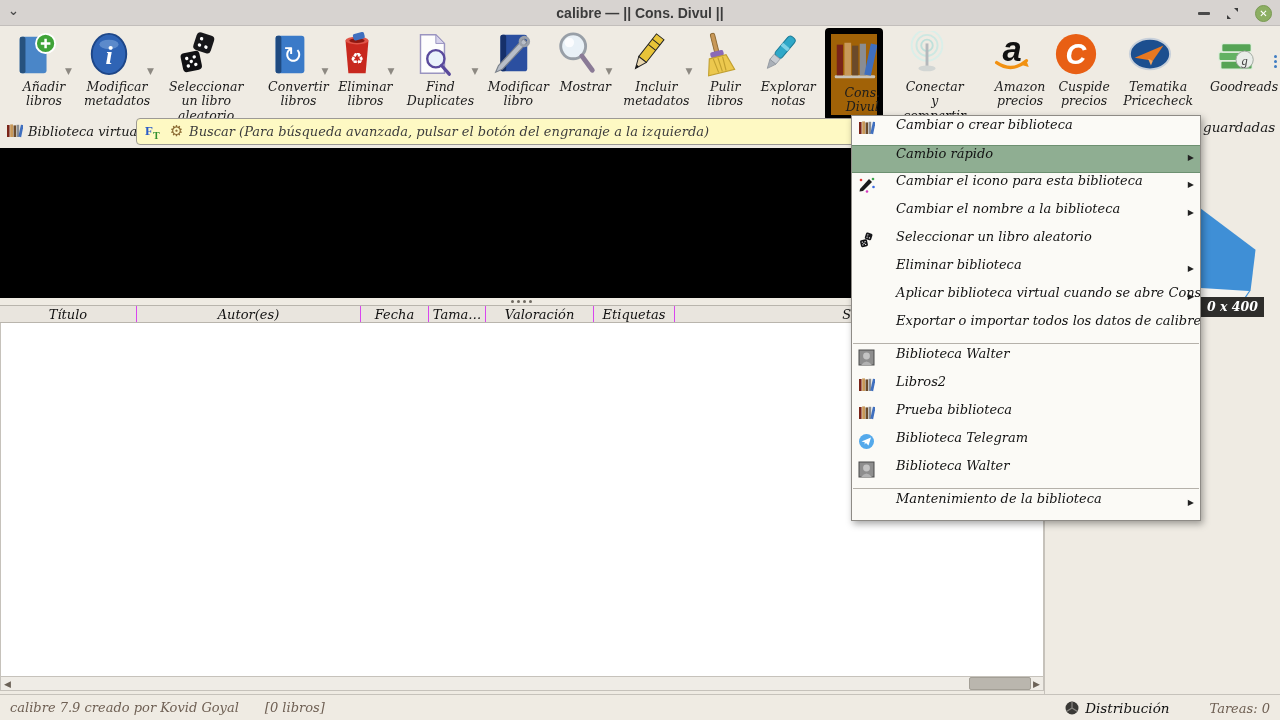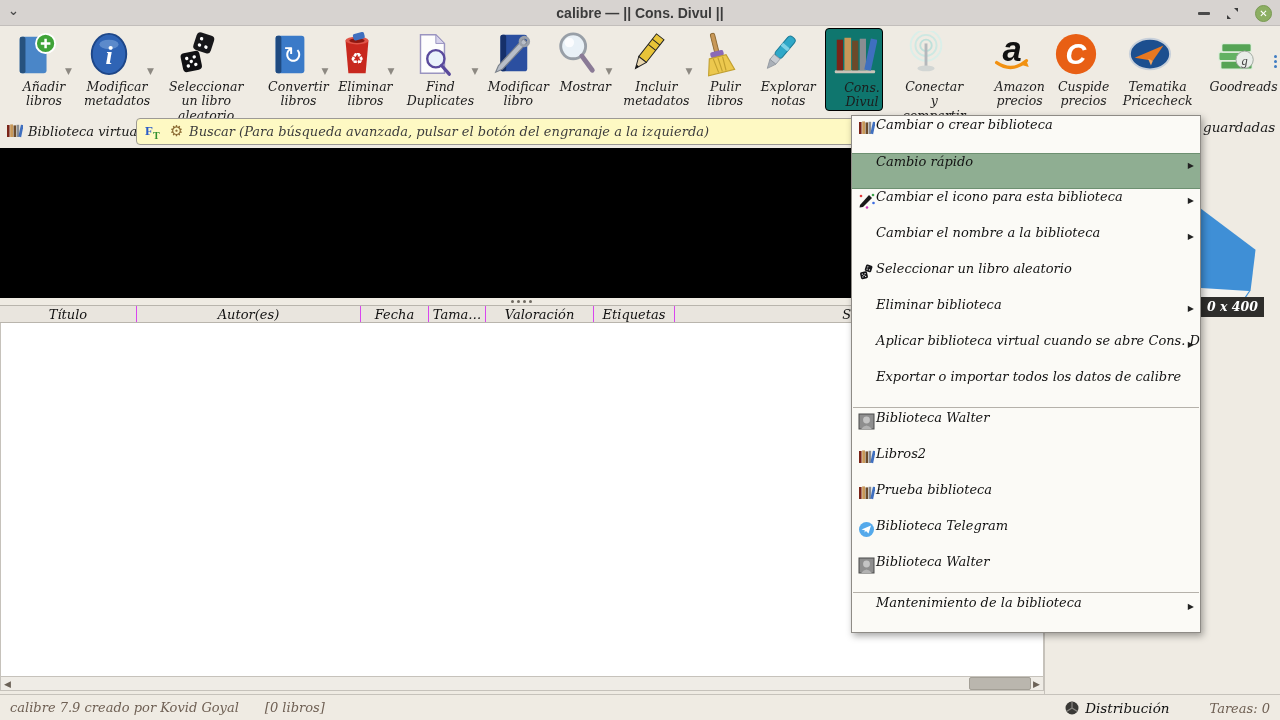--- a/index.html
+++ b/index.html
@@ -18,21 +18,21 @@
   .wc-restore svg { display:block; }
   .wc-close { width:17px; height:17px; border-radius:50%; background:#8cae62; border:1px solid #7a9a54;
               color:#fff; display:flex; align-items:center; justify-content:center;
               font:700 10px "DejaVu Sans", sans-serif; }
 
   
   .toolbar { position:absolute; left:0; top:26px; width:1280px; height:89px; background:#efebe3;
              display:flex; align-items:flex-start; padding:2px 2px 0 4px; }
   .tb-item { position:relative; display:flex; flex-direction:column; align-items:center;
              padding:2px 2px 0; margin:0 1px; border-radius:4px; cursor:pointer; }
-  .tb-item.pressed { background:#0f766e; border:1px solid #000000; }
+  .tb-item.pressed { background:#a16207; border:6px solid #000000; }
   .tb-icon { width:48px; height:48px; display:flex; align-items:center; justify-content:center; }
   .tb-icon svg { width:46px; height:46px; }
   .tb-label { font:italic 12.5px "DejaVu Serif", serif; color:#1c1c1c; text-align:center;
               line-height:1.14; margin-top:2px; white-space:pre-line;margin-left:16px; }
   .tb-caret { position:absolute; right:-5px; top:38px; font:9px "DejaVu Sans", sans-serif; color:#8d8982; }
   .tb-sep { width:1px; height:76px; background:#c9c5be; margin:6px 5px 0; }
   .tb-add-books{width:62px}.tb-edit-metadata{width:80px}.tb-random-book{width:124px}
   .tb-convert{width:66px}.tb-remove{width:64px}.tb-find-duplicates{width:82px}
   .tb-edit-book{width:70px}.tb-view{width:60px}.tb-fetch-metadata{width:78px}
   .tb-polish{width:56px}.tb-notes{width:66px}.tb-library{width:58px}.tb-connect{width:86px}
@@ -97,21 +97,21 @@
   .status-left { display:flex; gap:26px; font:italic 13px "DejaVu Serif", serif; color:#6f6054; }
   .status-right { margin-left:auto; display:flex; align-items:flex-end; gap:10px; }
   .layout-btn { display:flex; align-items:center; gap:6px; cursor:pointer;
                 font:italic 13.5px "DejaVu Serif", serif; color:#111; }
   .jobs-btn { font:italic 13px "DejaVu Serif", serif; color:#6f6054; margin-left:30px; cursor:pointer; }
 
   
   .context-menu { position:absolute; left:851px; top:115px; width:350px; background:#fbfaf6;
                   border:1px solid #8e8b86; box-shadow:2px 3px 7px rgba(0,0,0,.35); z-index:50;
                   padding:1px 0; }
-  .menu-item { position:relative; height:36px; line-height:22px; padding-left:24px; cursor:pointer;
+  .menu-item { position:relative; height:28px; line-height:22px; padding-left:44px; cursor:pointer;
                font:italic 13px "DejaVu Serif", serif; color:#121212; white-space:nowrap; overflow:hidden; }
   .menu-item.highlighted { background:#8fae92; border-top:1px solid #6d9071; border-bottom:1px solid #6d9071; }
   .menu-icon { position:absolute; left:6px; top:3px; width:17px; height:17px;
                display:flex; align-items:center; justify-content:center; }
   .menu-icon svg { width:17px; height:17px; }
   .menu-arrow { position:absolute; right:6px; top:0; font:8px "DejaVu Sans", sans-serif;
                 font-style:normal; color:#222; line-height:23px; }
   .menu-sep { height:1px; background:#b5b1aa; margin:2px 1px; }
 </style>
 </head>

